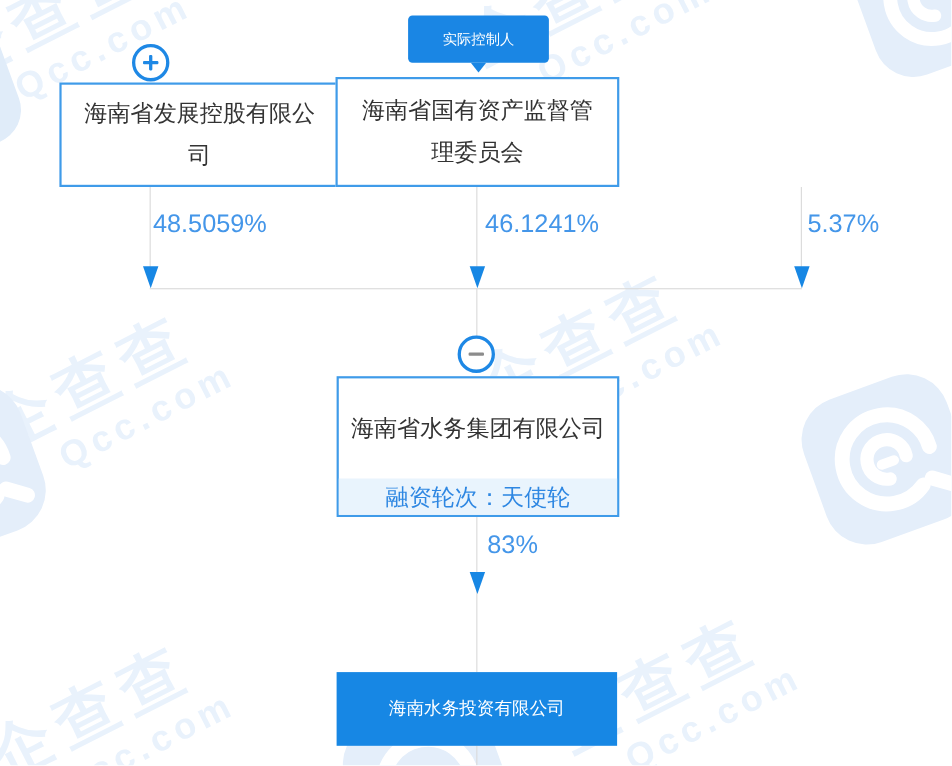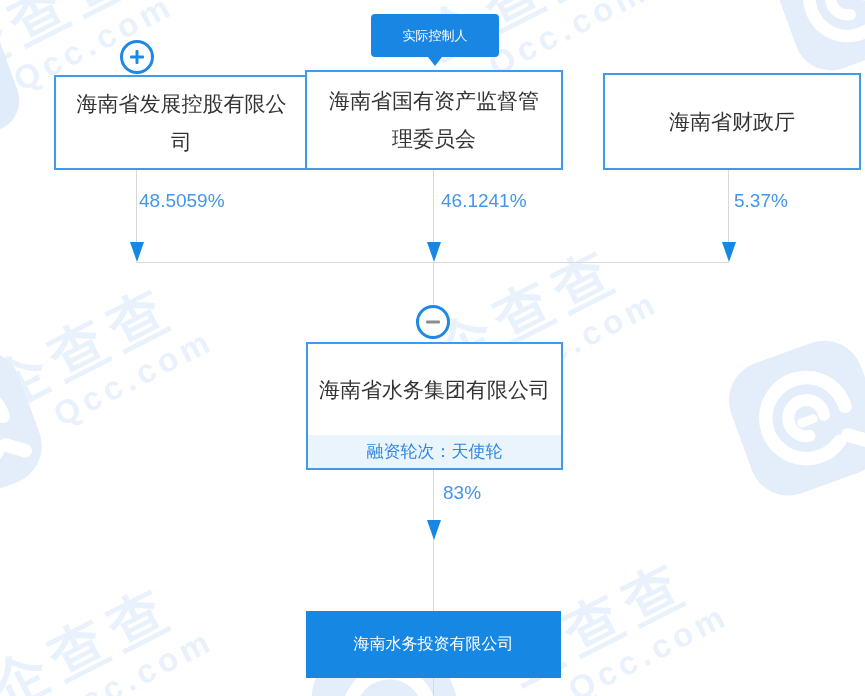--- a/index.html
+++ b/index.html
@@ -31,21 +31,21 @@
   }
   .group-box{
     position:absolute; box-sizing:border-box; background:#fff;
     border:2px solid #3f9be9; z-index:2; display:flex; flex-direction:column; cursor:pointer;
   }
   .group-box .name-area{
     flex:1; display:flex; align-items:center; justify-content:center; text-align:center;
     color:#333; font-size:21px; line-height:38px; padding:0 0;
   }
   .group-box .strip{
-    height:33px; background:#e9f4fd; color:#2e87e2; font-size:17px;
+    height:33px; background:#e9f4fd; color:#2e87e2; font-size:21px;
     display:flex; align-items:center; justify-content:center;
   }
   .target-box{
     position:absolute; box-sizing:border-box; background:#1787e4; color:#fff;
     font-size:16px; display:flex; align-items:center; justify-content:center;
     text-align:center; z-index:2; cursor:pointer;
   }
   
   .badge{
     position:absolute; box-sizing:border-box; background:#1a86e4; color:#fff;
@@ -66,21 +66,21 @@
     position:absolute; left:50%; top:50%; width:14px; height:3px; border-radius:1px;
     transform:translate(-50%,-50%);
   }
   .node-toggle .bar-v{
     position:absolute; left:50%; top:50%; width:3px; height:14px; border-radius:1px;
     transform:translate(-50%,-50%);
   }
   .blue-bar{background:#1e88e5;}
   .gray-bar{background:#8c8c8c;}
   
-  .pct{position:absolute; color:#4496e9; font-size:19px; z-index:2; white-space:nowrap;}
+  .pct{position:absolute; color:#4496e9; font-size:23px; z-index:2; white-space:nowrap;}
 </style>
 </head>
 <body>
 
 <div id="canvas">
 
   <div class="wm-text" style="left:60px; top:25px;">
     <div class="t1">企查查</div>
     <div class="t2">Qcc.com</div>
   </div>
@@ -159,23 +159,20 @@
     <span>实际控制人</span>
   </div>
   <div class="badge-pointer" style="left:428px; top:57px;"></div>
 
   <div class="company-box" style="left:10px; top:75px; width:255px; height:95px;margin-left:44px;">
     <span>海南省发展控股有限公司</span>
   </div>
   <div class="company-box" style="left:305px; top:70px; width:258px; height:100px;">
     <span>海南省国有资产监督管理委员会</span>
   </div>
-  <div class="company-box" style="left:603px; top:73px; width:258px; height:97px;">
-    <span>海南省财政厅</span>
-  </div>
 
   <div class="node-toggle" style="left:120px; top:40px;">
     <span class="bar-h blue-bar"></span>
     <span class="bar-v blue-bar"></span>
   </div>
 
   <div class="pct" style="left:139px; top:190px;">48.5059%</div>
   <div class="pct" style="left:441px; top:190px;">46.1241%</div>
   <div class="pct" style="left:734px; top:190px;">5.37%</div>
 

